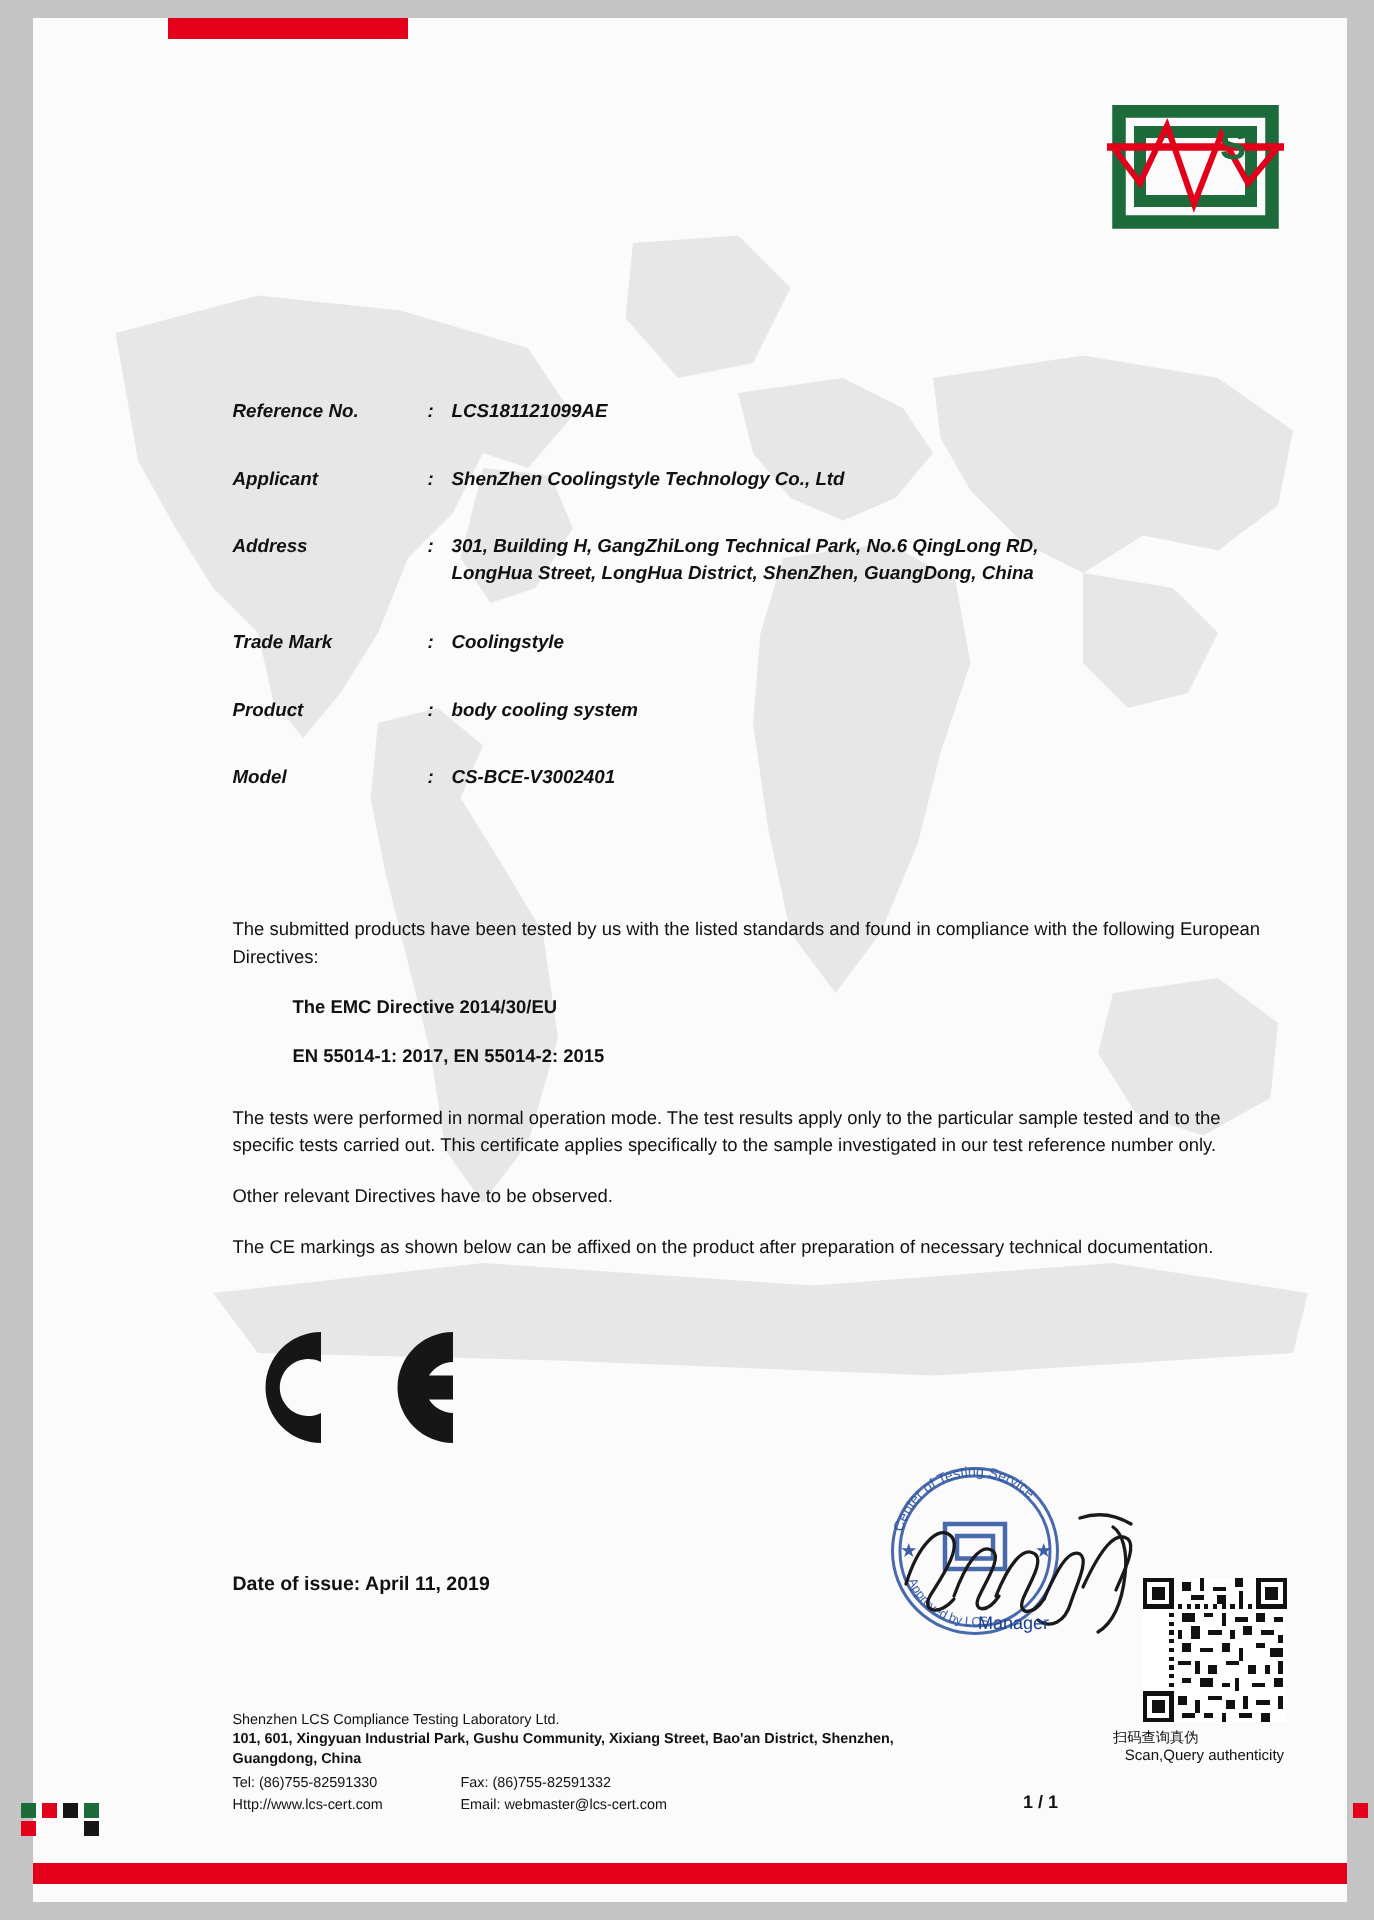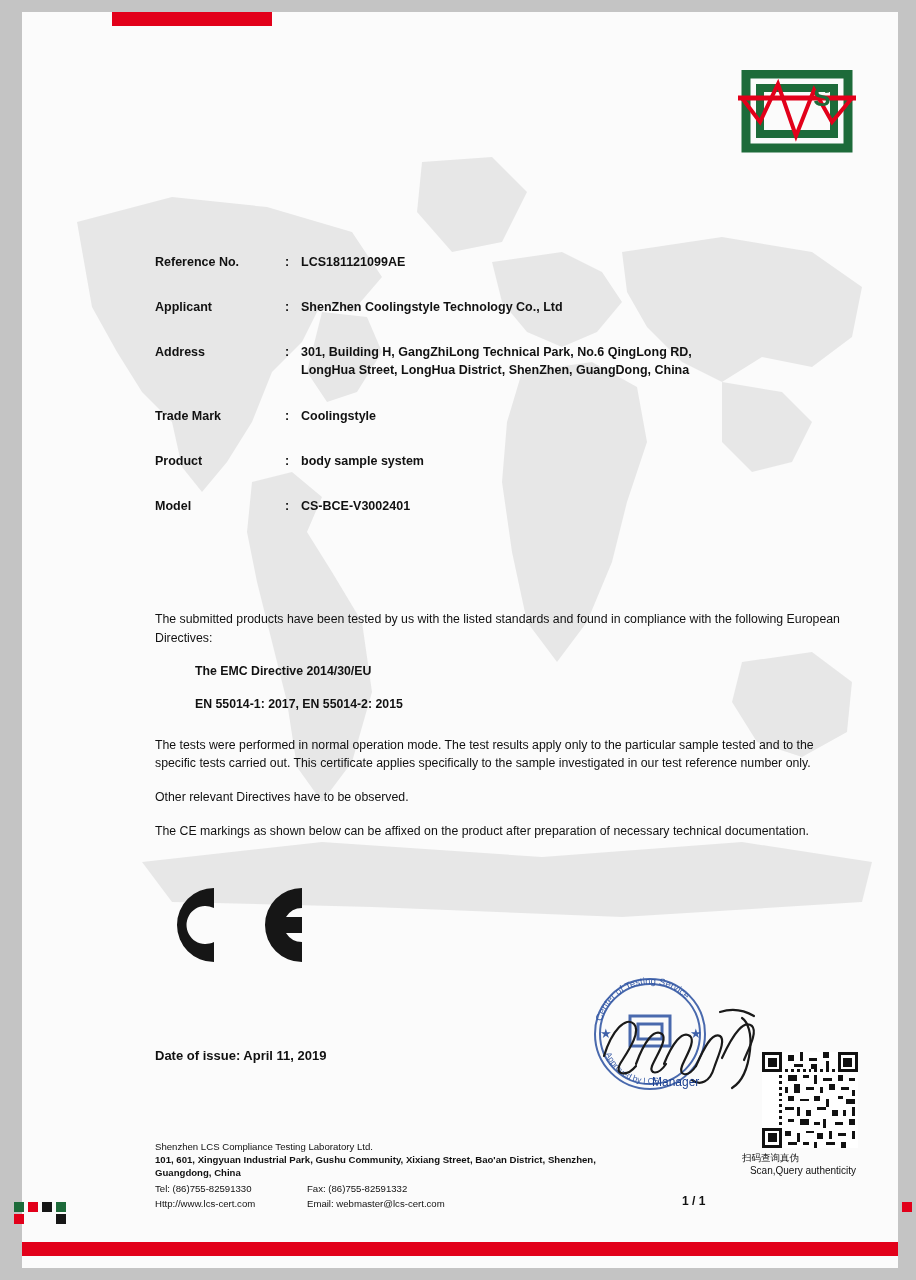--- a/index.html
+++ b/index.html
@@ -98,22 +98,23 @@
     margin-top: 9px;
     font-size: 19px;
     font-weight: bold;
     color: #111;
   }
 
   
   .fields {
     position: absolute;
     left: 133px;
-    top: 241px;
+    top: 253px;
     width: 700px;
+    font-style: italic;
   }
   .field-row {
     display: flex;
     margin-bottom: 27px;
     font-size: 12.5px;
     line-height: 1.45;
   }
   .field-label {
     width: 130px;
     font-weight: bold;
@@ -313,21 +314,21 @@
 
       <div class="field-row">
         <div class="field-label">Trade Mark</div>
         <div class="field-colon">:</div>
         <div class="field-value">Coolingstyle</div>
       </div>
 
       <div class="field-row">
         <div class="field-label">Product</div>
         <div class="field-colon">:</div>
-        <div class="field-value">body sample system</div>
+        <div class="field-value">body cooling system</div>
       </div>
 
       <div class="field-row">
         <div class="field-label">Model</div>
         <div class="field-colon">:</div>
         <div class="field-value">CS-BCE-V3002401</div>
       </div>
 
     </div>
 

